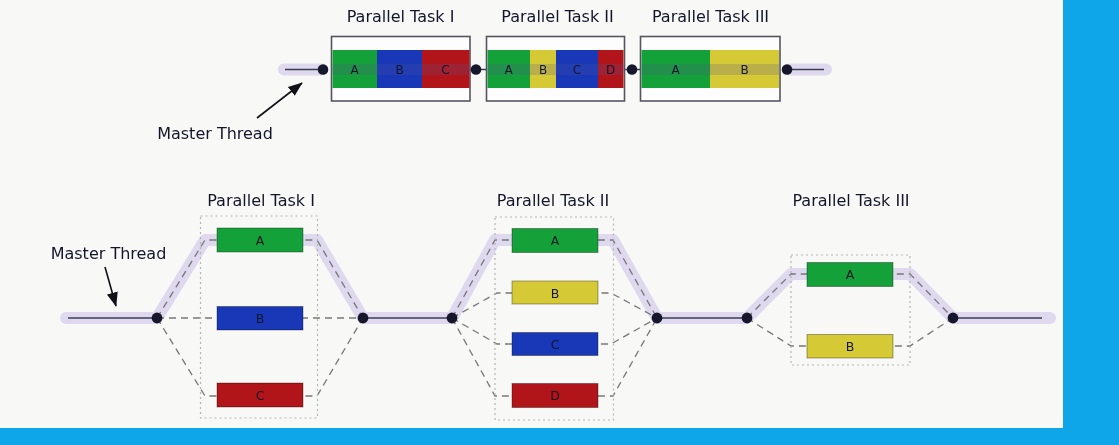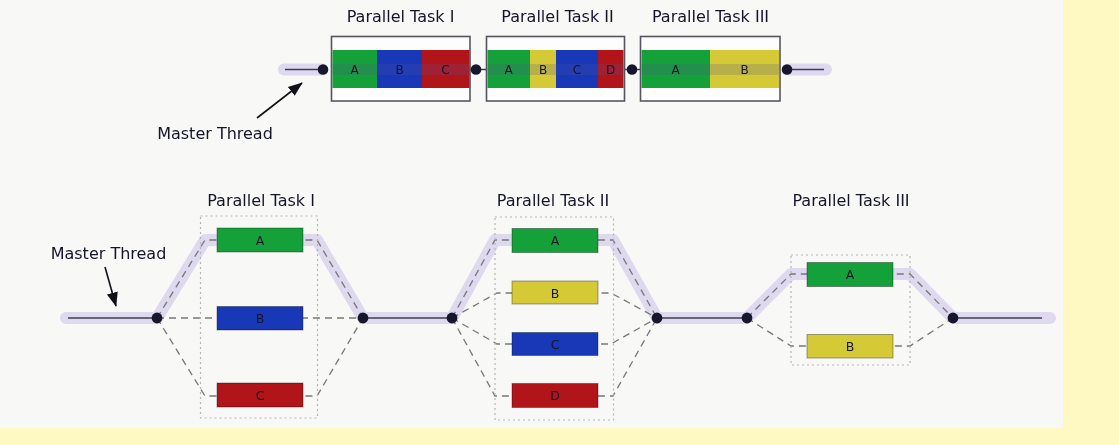--- a/index.html
+++ b/index.html
@@ -1,16 +1,16 @@
 <!DOCTYPE html>
 <html><head>
 <meta charset="utf-8">
 <style>
   html,body{margin:0;padding:0;background:#ffffff;}
-  #stage{position:relative;width:1119px;height:445px;background:#fef9c3;overflow:hidden;
+  #stage{position:relative;width:1119px;height:445px;background:#0ea5e9;overflow:hidden;
          font-family:"DejaVu Sans","Liberation Sans",sans-serif;}
   #canvas-bg{position:absolute;left:0;top:0;width:1063px;height:428px;background:#f8f8f7;}
   svg{position:absolute;left:0;}
   #top-svg{top:0;}
   #bottom-svg{top:160px;}
   text{fill:#15152a;}
   .title{font-size:16px;}
   .mt-label{font-size:16px;}
   .seg-letter{font-size:12px;}
   .block-letter{font-size:12.5px;}

